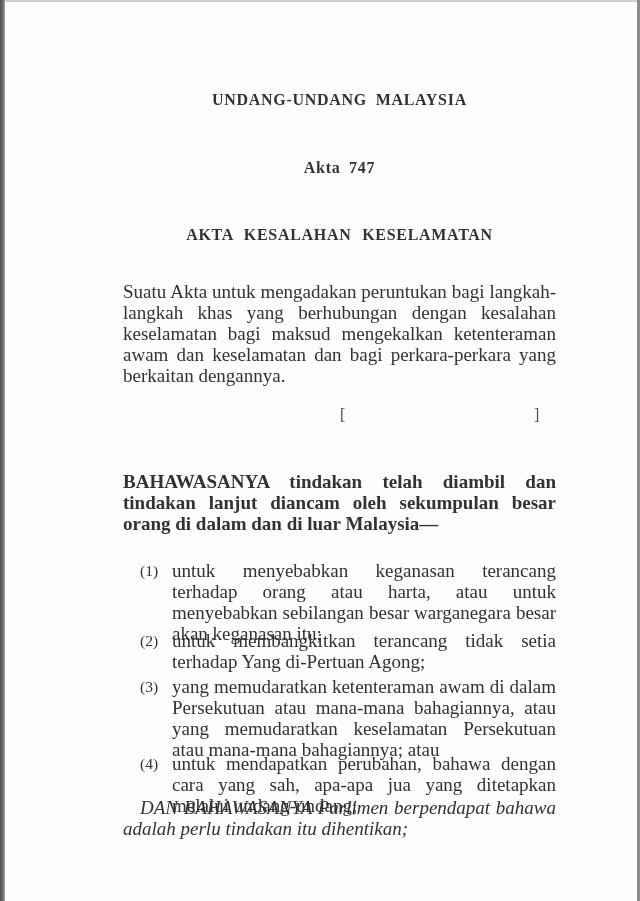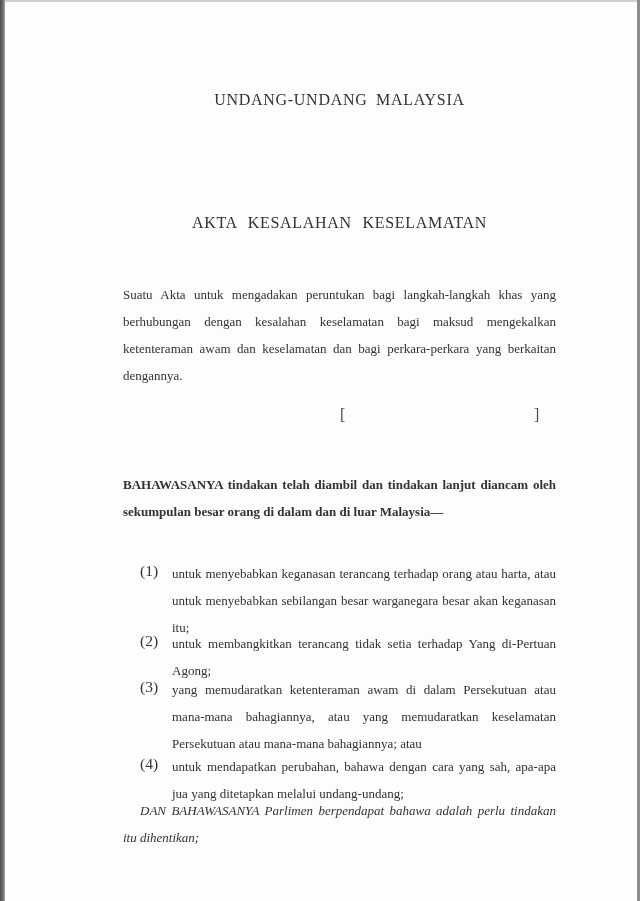--- a/index.html
+++ b/index.html
@@ -22,28 +22,28 @@
   .edge-top{
     position:absolute;left:0;top:0;width:640px;height:2px;
     background:#cfcfcf;
   }
   .content{
     position:absolute;left:123px;top:0;width:433px;height:901px;
   }
   .center{text-align:center;}
   .hdr{
     position:absolute;left:0;width:433px;
-    font-weight:normal;font-size:16px;
+    font-weight:bold;font-size:16px;
     letter-spacing:0.7px;word-spacing:4px;
   }
   .main-header{top:91px;}
   .act-number{top:159px;}
-  .act-title{top:212px;line-height:21px;word-spacing:6px;}
+  .act-title{top:224px;line-height:21px;word-spacing:6px;}
   .body-text{
-    font-size:13px;line-height:27px;
+    font-size:19px;line-height:21px;
     text-align:justify;
   }
   .long-title{position:absolute;left:0;top:281px;width:433px;}
   .bracket-row{position:absolute;left:0;top:406px;width:433px;height:22px;}
   .bracket-open{position:absolute;left:217px;top:0;font-size:16px;color:#4a4a4a;}
   .bracket-close{position:absolute;left:411px;top:0;font-size:16px;color:#4a4a4a;}
   .preamble{position:absolute;left:0;top:471px;width:433px;font-weight:bold;}
   .clause{position:absolute;left:17px;width:416px;display:flex;}
   .clause .num{width:32px;flex:0 0 32px;font-size:15.5px;line-height:21px;}
   .clause .txt{flex:1;}
@@ -57,20 +57,21 @@
 <body>
 
 <div class="edge-top"></div>
 <div class="edge-left"></div>
 <div class="edge-right"></div>
 
 <div class="content">
 
   <div class="hdr main-header center">UNDANG-UNDANG MALAYSIA</div>
 
+  <div class="hdr act-number center">Akta 747</div>
 
   <div class="hdr act-title center">
     <div>AKTA KESALAHAN KESELAMATAN</div>
   </div>
 
   <div class="long-title body-text">Suatu Akta untuk mengadakan peruntukan bagi langkah-langkah khas yang berhubungan dengan kesalahan keselamatan bagi maksud mengekalkan ketenteraman awam dan keselamatan dan bagi perkara-perkara yang berkaitan dengannya.</div>
 
   <div class="bracket-row">
     <span class="bracket-open">[</span>
     <span class="bracket-close">]</span>

